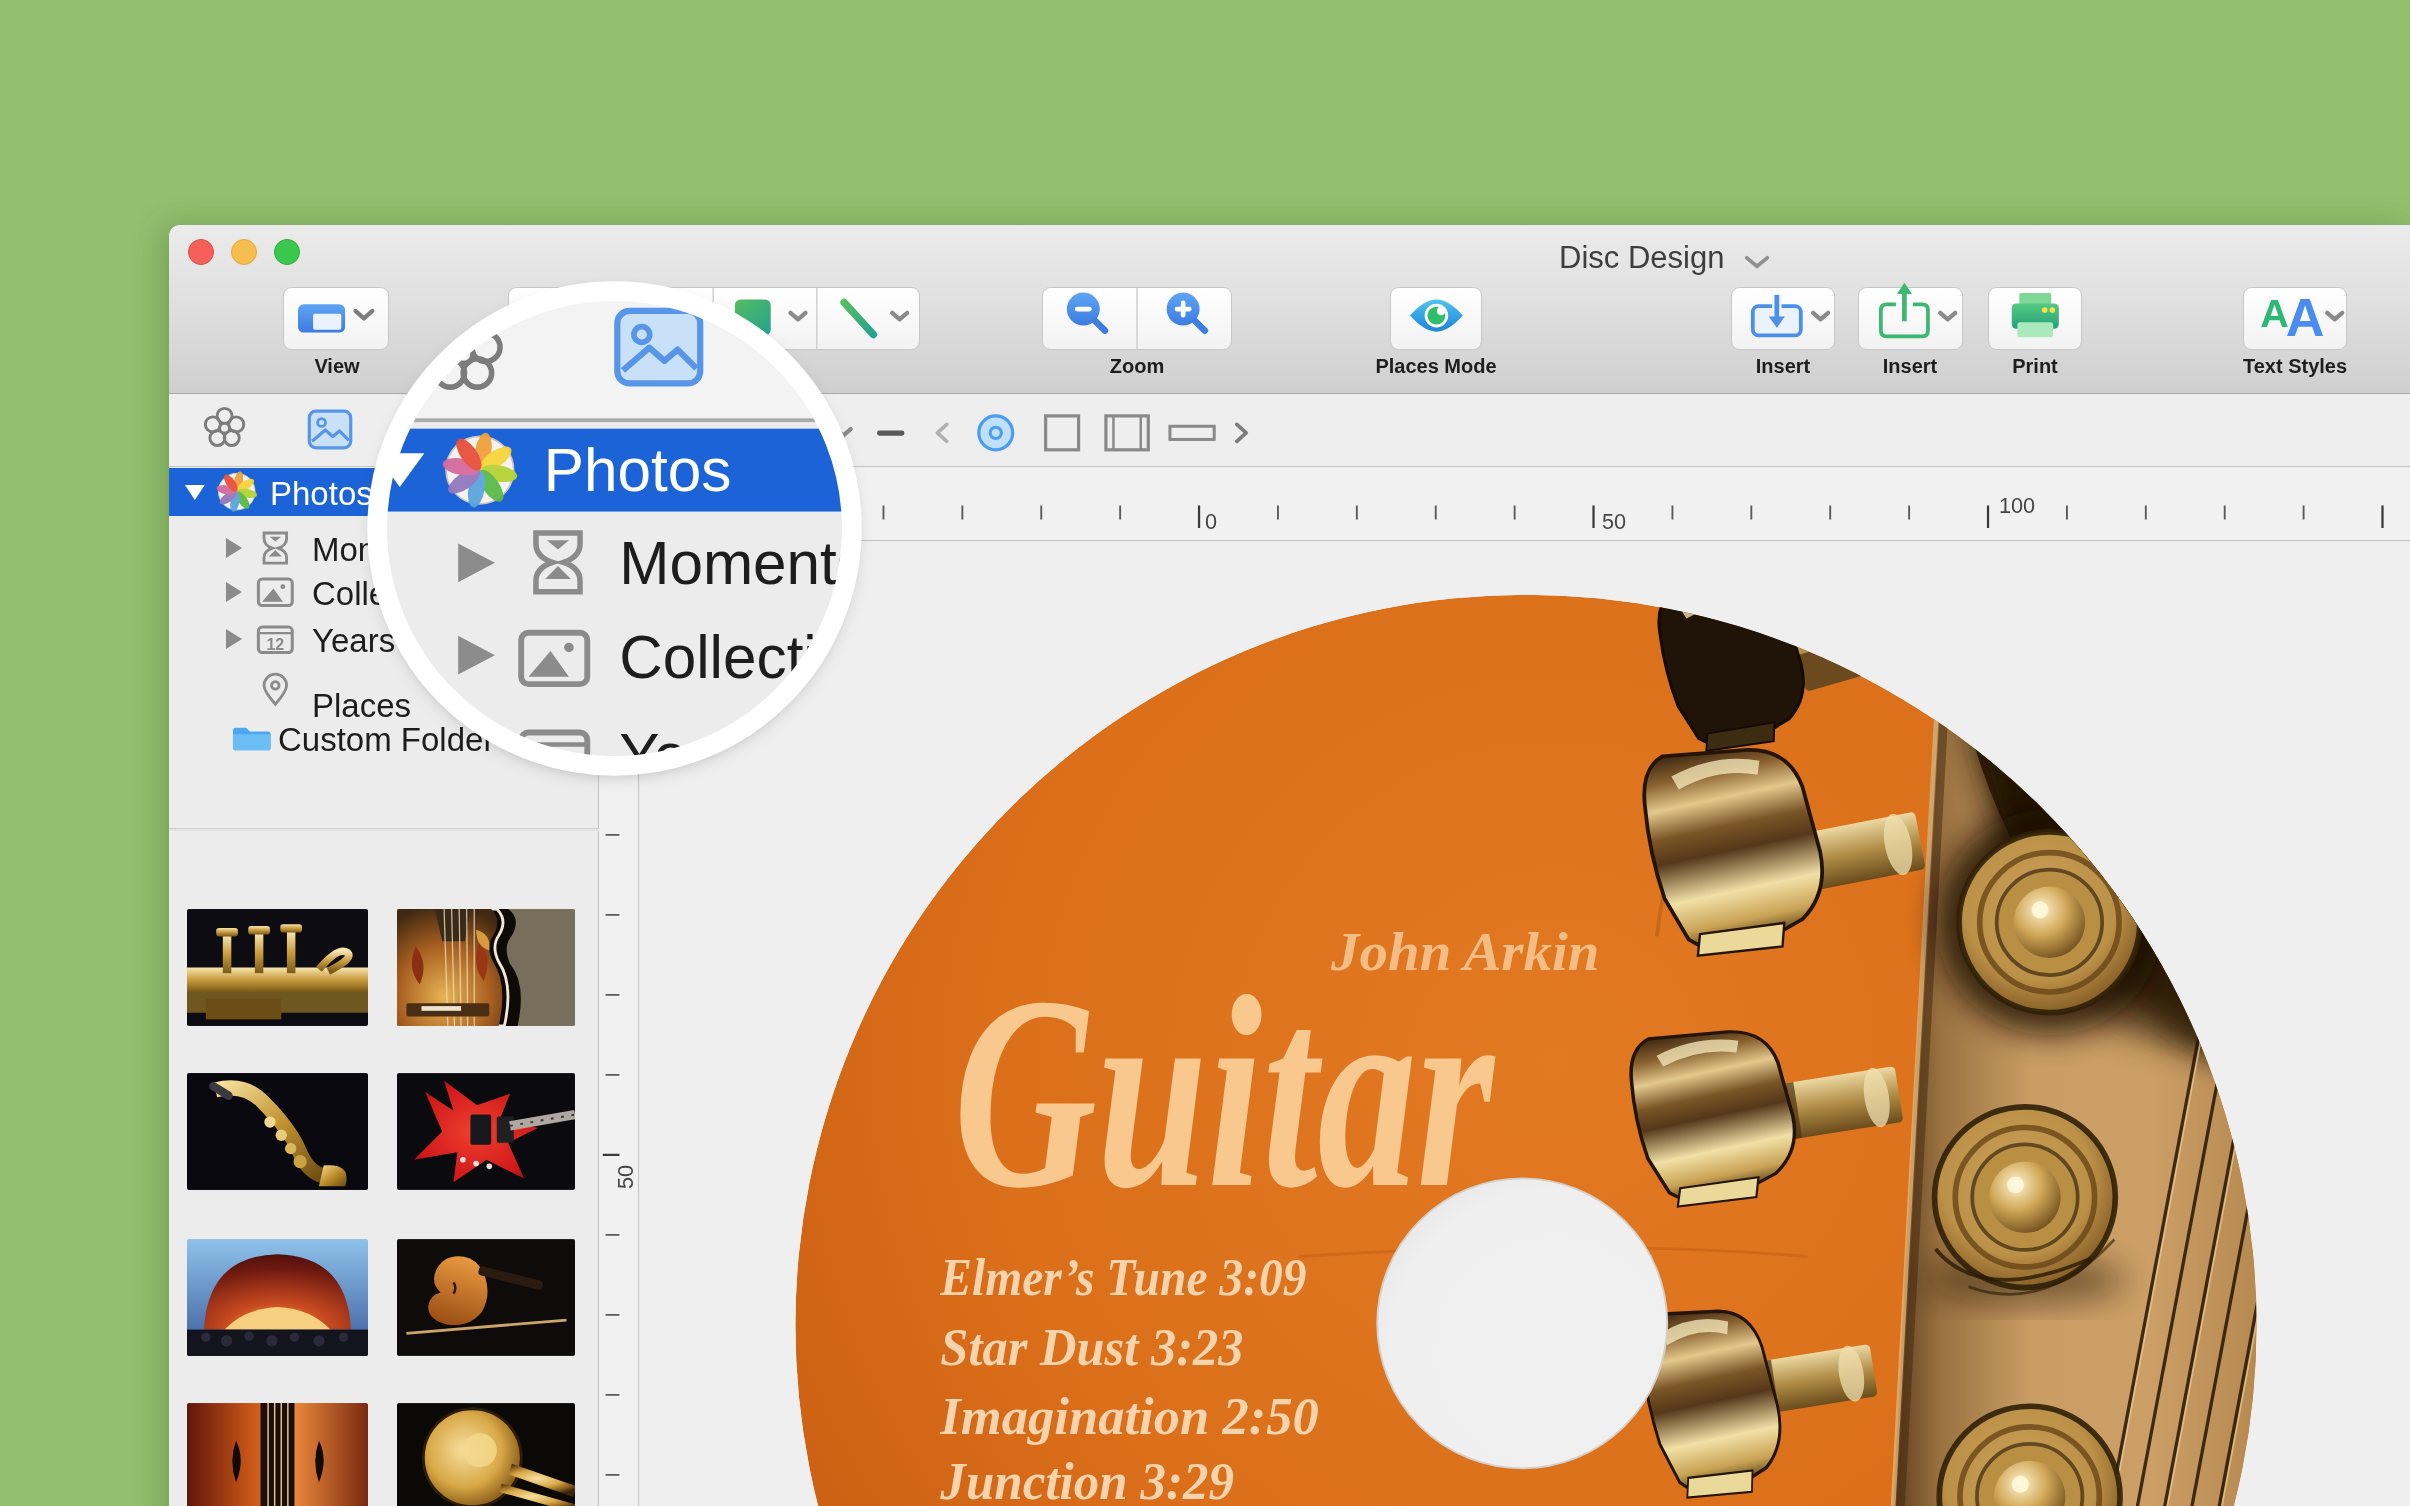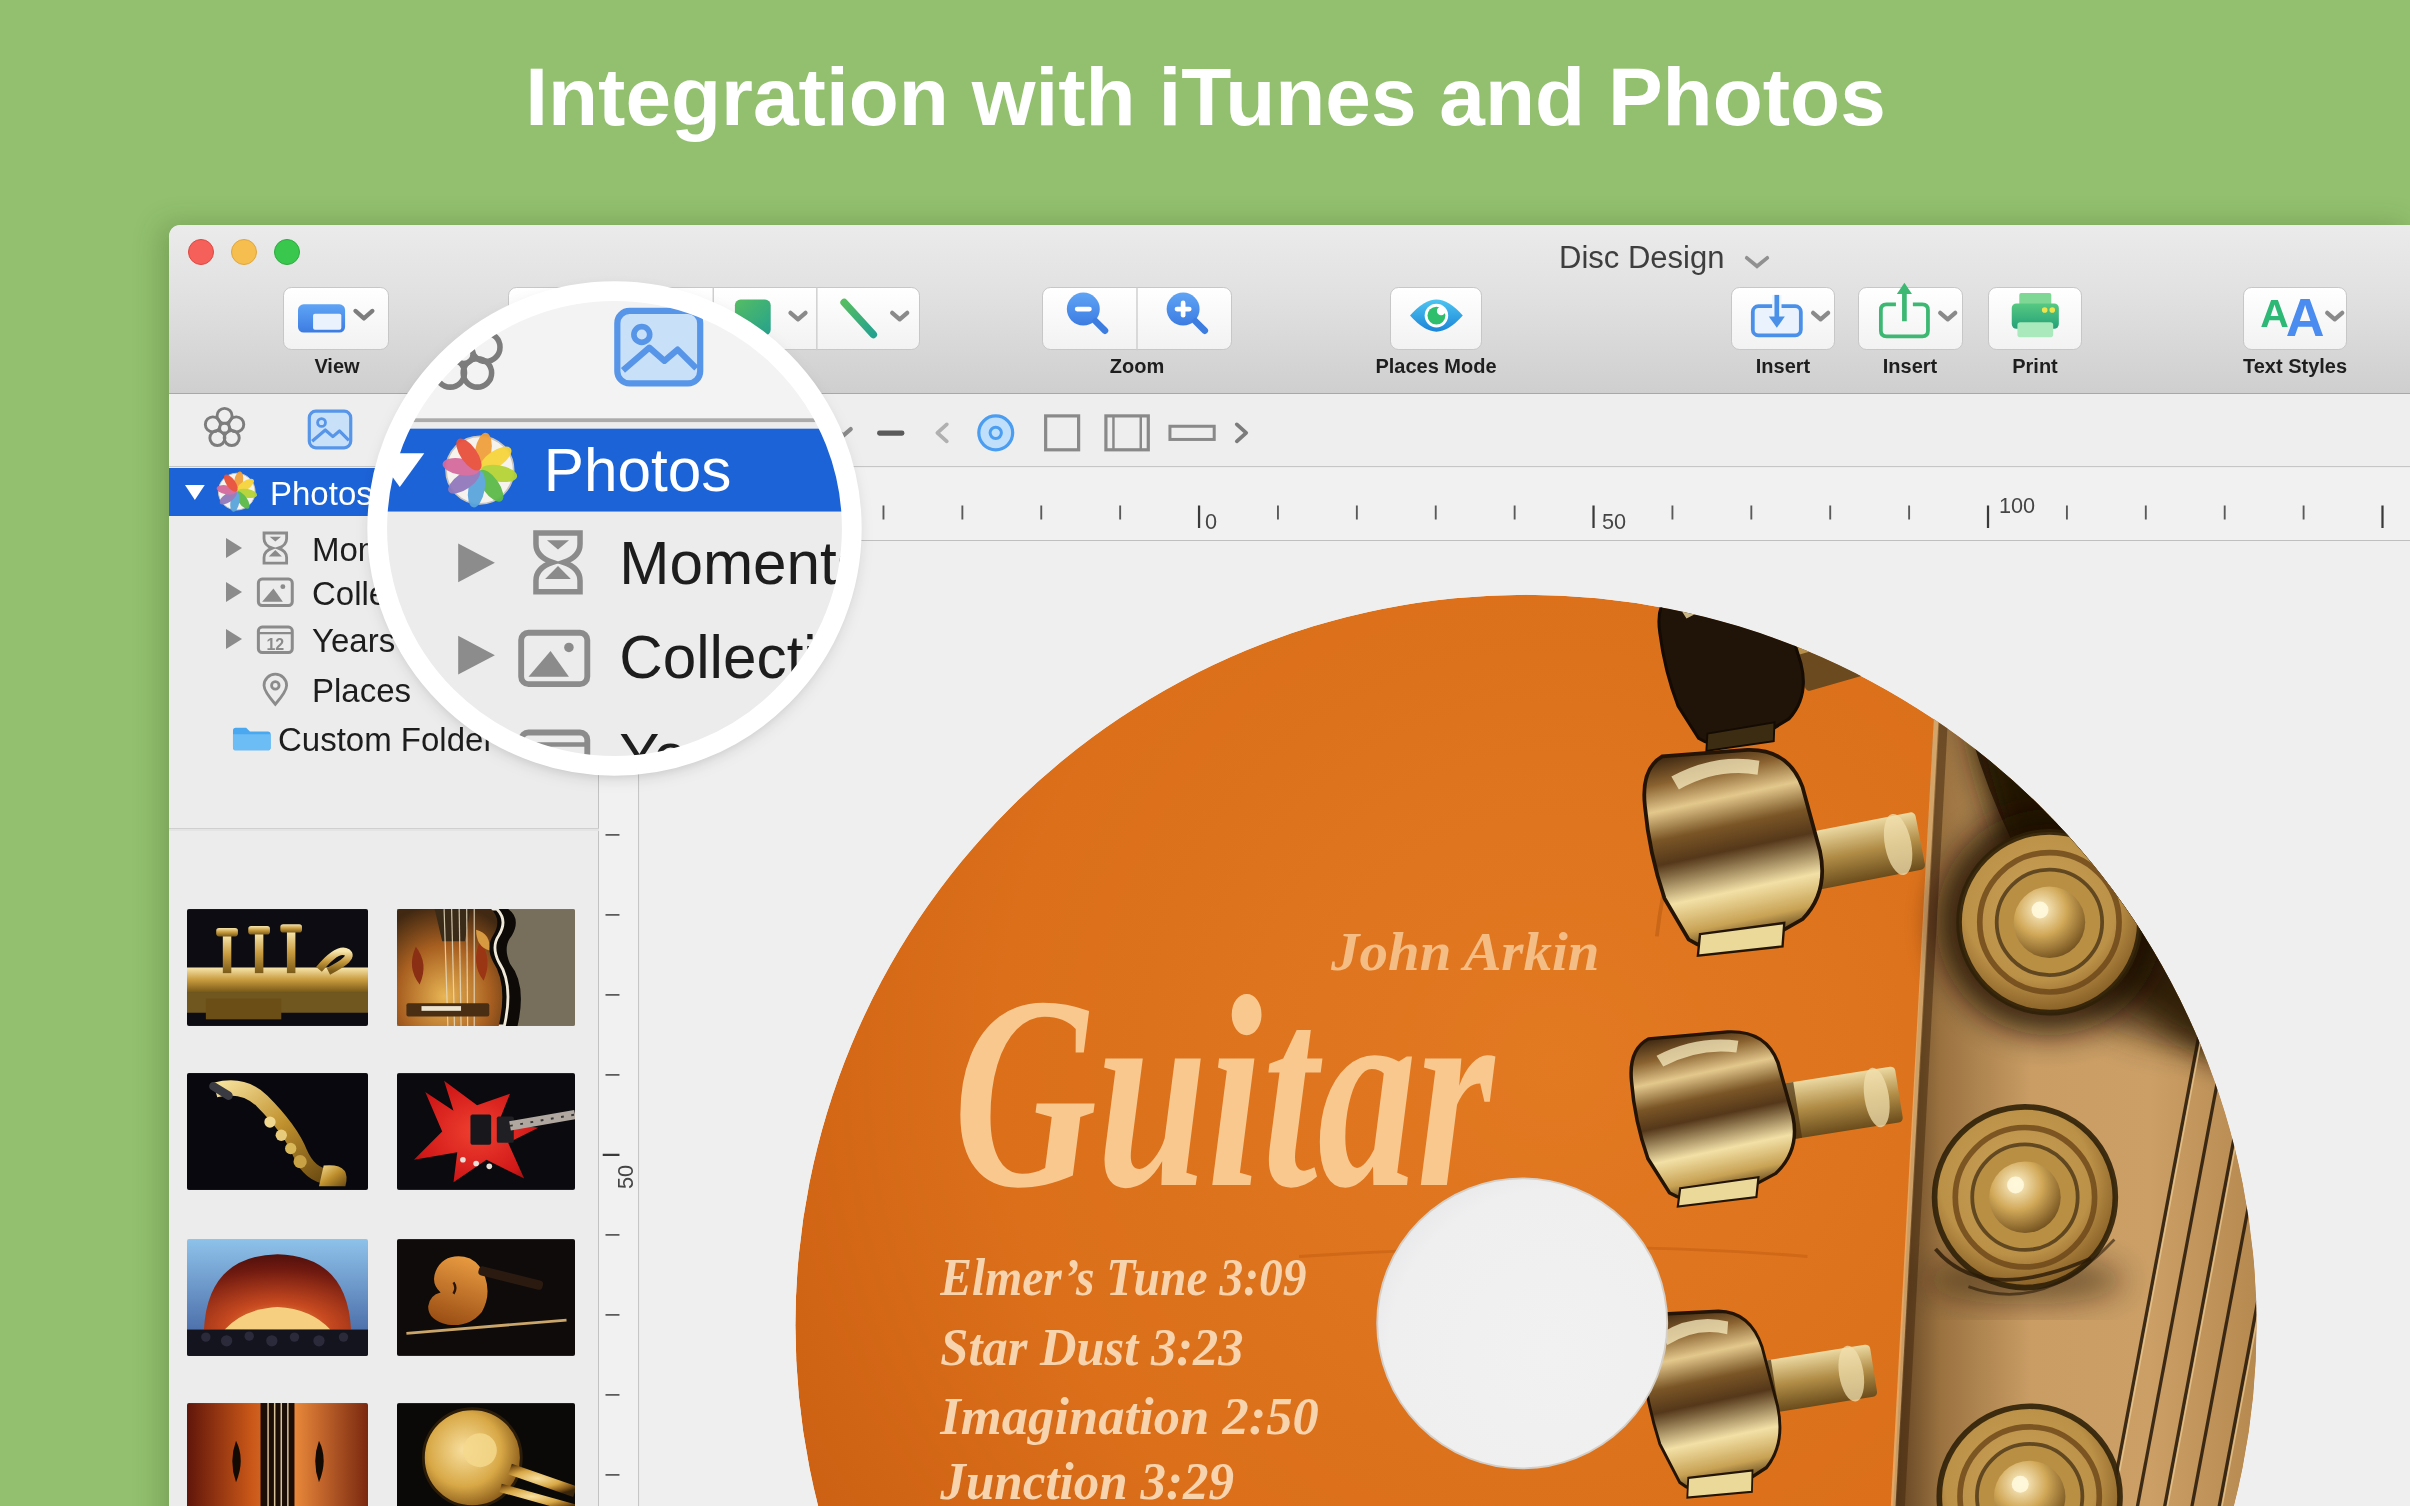--- a/index.html
+++ b/index.html
@@ -20,21 +20,20 @@
 .thumb{position:absolute;width:181px;height:117px;overflow:hidden;border-radius:1.9px;}
 #hruler{position:absolute;left:430px;top:243px;width:1812px;height:73px;background:#f1f1f2;border-bottom:0.9px solid #bfbfbf;}
 #vruler{position:absolute;left:430px;top:316px;width:40px;height:965px;background:#f1f1f2;border-right:0.9px solid #c6c6c6;}
 #canvas{position:absolute;left:471px;top:316px;width:1771px;height:965px;background:#efeff0;}
 .rlab{position:absolute;font-size:21.7px;color:#454545;}
 #magwrap{position:absolute;left:348px;top:262px;width:533px;height:533px;}
 </style>
 </head>
 <body>
 <div id="page">
-  <div id="bigtitle">Integration with iTunes and Photos</div>
   <div id="window">
     <div id="header">
       <div class="tl" style="left:19px;background:#f5605a;border:0.9px solid #dd4741;"></div>
       <div class="tl" style="left:62px;background:#f6bd4f;border:0.9px solid #dfa63b;"></div>
       <div class="tl" style="left:105px;background:#39c74e;border:0.9px solid #2cab3f;"></div>
       <div id="wtitle">Disc Design</div>
       <svg style="position:absolute;left:1574px;top:28px" width="28" height="19" viewBox="0 0 30 20">
           <path d="M4 5 L15 14 L26 5" stroke="#909090" stroke-width="4" fill="none" stroke-linecap="round"></path>
         </svg>
 
@@ -223,21 +222,21 @@
           <path d="M-20 -4 L20 -4 L20 10 Q20 13 17 13 L-17 13 Q-20 13 -20 10 Z" fill="#6cbcf5"></path>
         </g>
       </svg>
       <div class="ttxt" style="left:101px;top:6.6px;color:#fff;">Photos</div>
       <div class="tri-r" style="left:57px;top:70px;"></div>
       <div class="ttxt" style="left:143px;top:63px;">Moments</div>
       <div class="tri-r" style="left:57px;top:114px;"></div>
       <div class="ttxt" style="left:143px;top:107px;">Collections</div>
       <div class="tri-r" style="left:57px;top:161px;"></div>
       <div class="ttxt" style="left:143px;top:154px;">Years</div>
-      <div class="ttxt" style="left:143px;top:204px;">Places</div>
+      <div class="ttxt" style="left:143px;top:219px;">Places</div>
       <div class="ttxt" style="left:109px;top:253px;">Custom Folder</div>
       <div style="position:absolute;left:0;top:360px;width:430px;height:0.9px;background:#cfcfcf;"></div>
       <div style="position:absolute;left:0;top:361px;width:430px;height:1.9px;background:#e4e4e4;"></div>
 
       <div class="thumb" style="left:18px;top:441px;">
         <svg width="181" height="117" viewBox="0 0 192 124">
           <rect width="192" height="124" fill="#0c0c12"></rect>
           <defs>
               <linearGradient id="brass" x1="0" y1="0" x2="0" y2="1">
                 <stop offset="0" stop-color="#f7e6ae"></stop>

